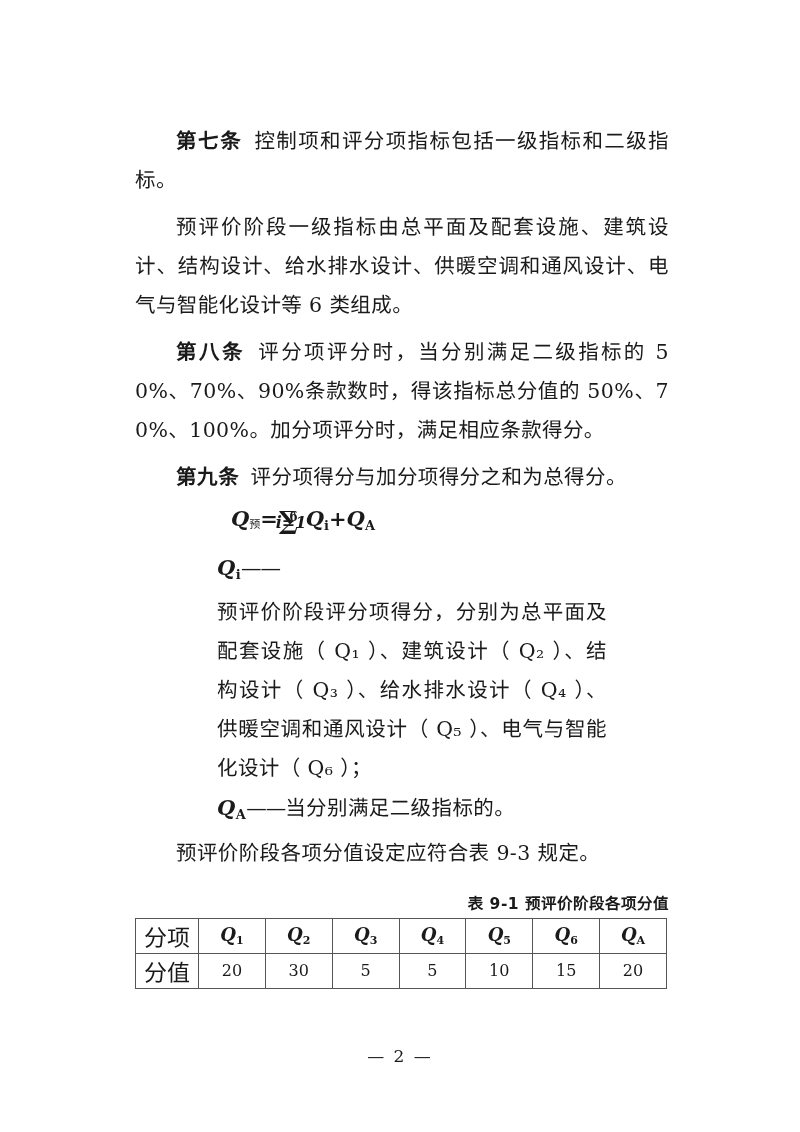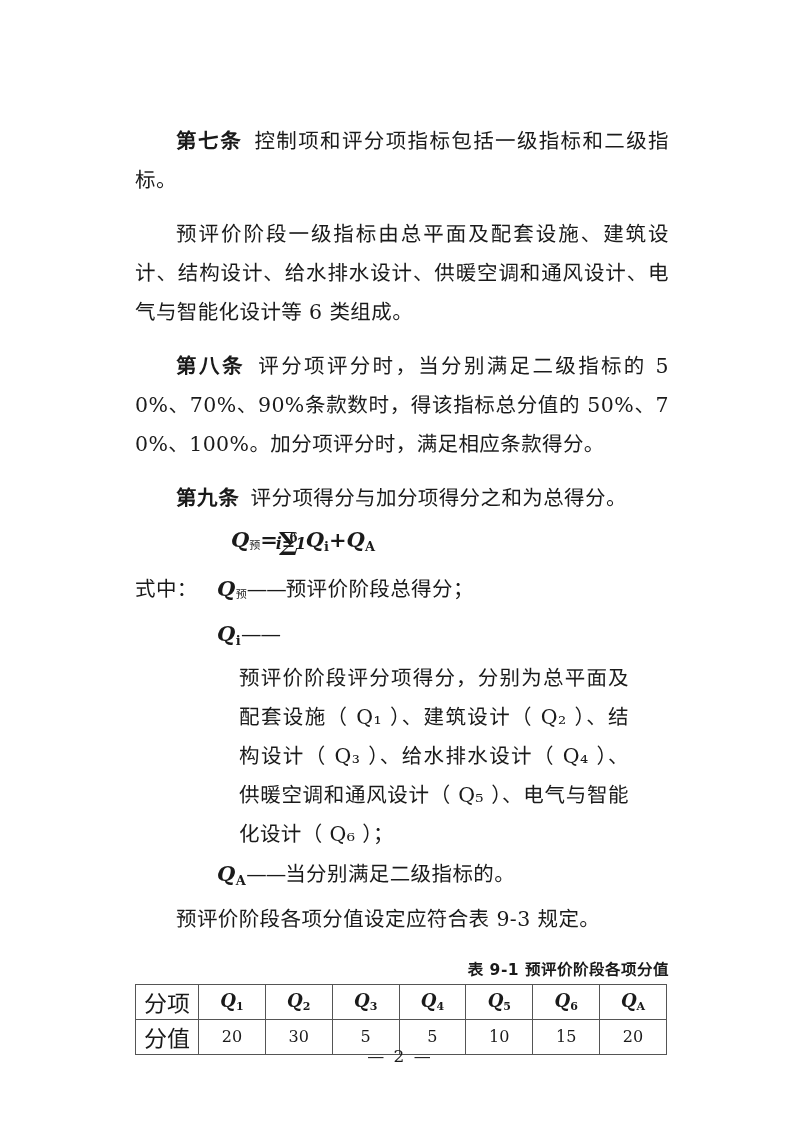--- a/index.html
+++ b/index.html
@@ -38,21 +38,21 @@
   .para {
     font-size: 20.5px;
     line-height: 39px;
     text-align: justify;
     text-justify: inter-ideograph;
     letter-spacing: 0.4px;
     margin: 0;
     text-indent: 2em;
     word-break: break-all;
   }
-  .para + .para { margin-top: 15px; }
+  .para + .para { margin-top: 8px; }
 
   .clause {
     font-weight: bold;
     letter-spacing: 0.6px;
   }
   .clause-gap { display: inline-block; width: 0.55em; }
 
   
   .formula-line {
     font-size: 21px;
@@ -128,21 +128,20 @@
     display: inline-block;
     width: 82px;
   }
   .where-def {
     display: inline-block;
     vertical-align: top;
     width: 452px;
     text-align: justify;
     text-justify: inter-ideograph;
     word-break: break-all;
-    margin-left: 22px;
   }
   .where-def.hang {
     text-indent: 0;
   }
   .where-line.indented {
     padding-left: 82px;
   }
   .dash { letter-spacing: -1px; }
 
   
@@ -200,21 +199,20 @@
     <p class="para"><span>预评价阶段一级指标由总平面及配套设施、建筑设计、结构设计、给水排水设计、供暖空调和通风设计、电气与智能化设计等 6 类组成。</span></p>
 
 
     <p class="para"><span class="clause">第八条</span><span class="clause-gap"></span><span>评分项评分时，当分别满足二级指标的 50%、70%、90%条款数时，得该指标总分值的 50%、70%、100%。加分项评分时，满足相应条款得分。</span></p>
 
     <p class="para"><span class="clause">第九条</span><span class="clause-gap"></span><span>评分项得分与加分项得分之和为总得分。</span></p>
 
 
     <p class="formula-line"><span class="mi">Q</span><span class="sub-cn">预</span><span class="mi-up mi">=</span><span class="sigma-wrap"><span class="sigma-sup">6</span><span class="sigma-glyph">∑</span><span class="sigma-sub">i=1</span></span><span style="display:inline-block;width:7px"></span><span class="mi">Q</span><span class="sub" style="font-style:normal">i</span><span class="mi-up mi">+</span><span class="mi">Q</span><span class="sub">A</span></p>
 
-    <p class="where-line"><span class="where-label">式中：</span><span class="mi">Q</span><span class="sub-cn">预</span><span class="dash">——</span><span>预评价阶段总得分；</span></p>
 
     <p class="where-line indented"><span class="mi">Q</span><span class="sub" style="font-style:normal">i</span><span class="dash">——</span><span class="where-def hang" style="width:calc(100% - 62px)">预评价阶段评分项得分，分别为总平面及配套设施（ Q₁ ）、建筑设计（ Q₂ ）、结构设计（ Q₃ ）、给水排水设计（ Q₄ ）、供暖空调和通风设计（ Q₅ ）、电气与智能化设计（ Q₆ ）；</span></p>
 
     <p class="where-line indented"><span class="mi">Q</span><span class="sub">A</span><span class="dash">——</span><span>当分别满足二级指标的。</span></p>
 
     <p class="para"><span>预评价阶段各项分值设定应符合表 9-3 规定。</span></p>
 
     <div class="table-caption">表 9-1  预评价阶段各项分值</div>
 
     <table class="score-table">

